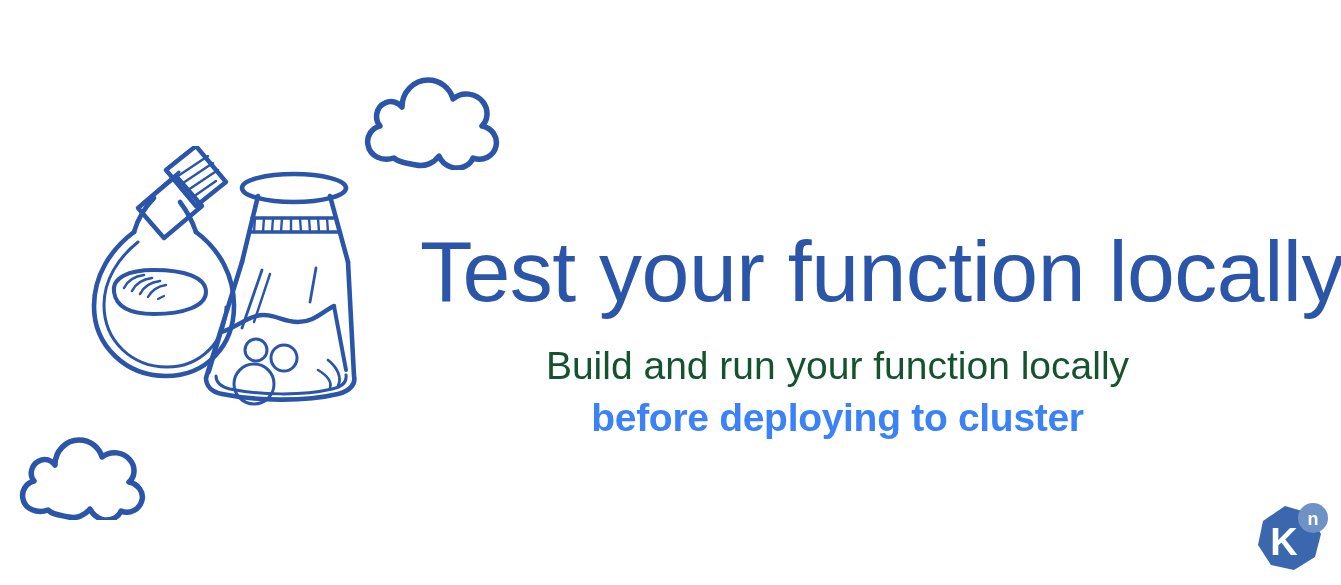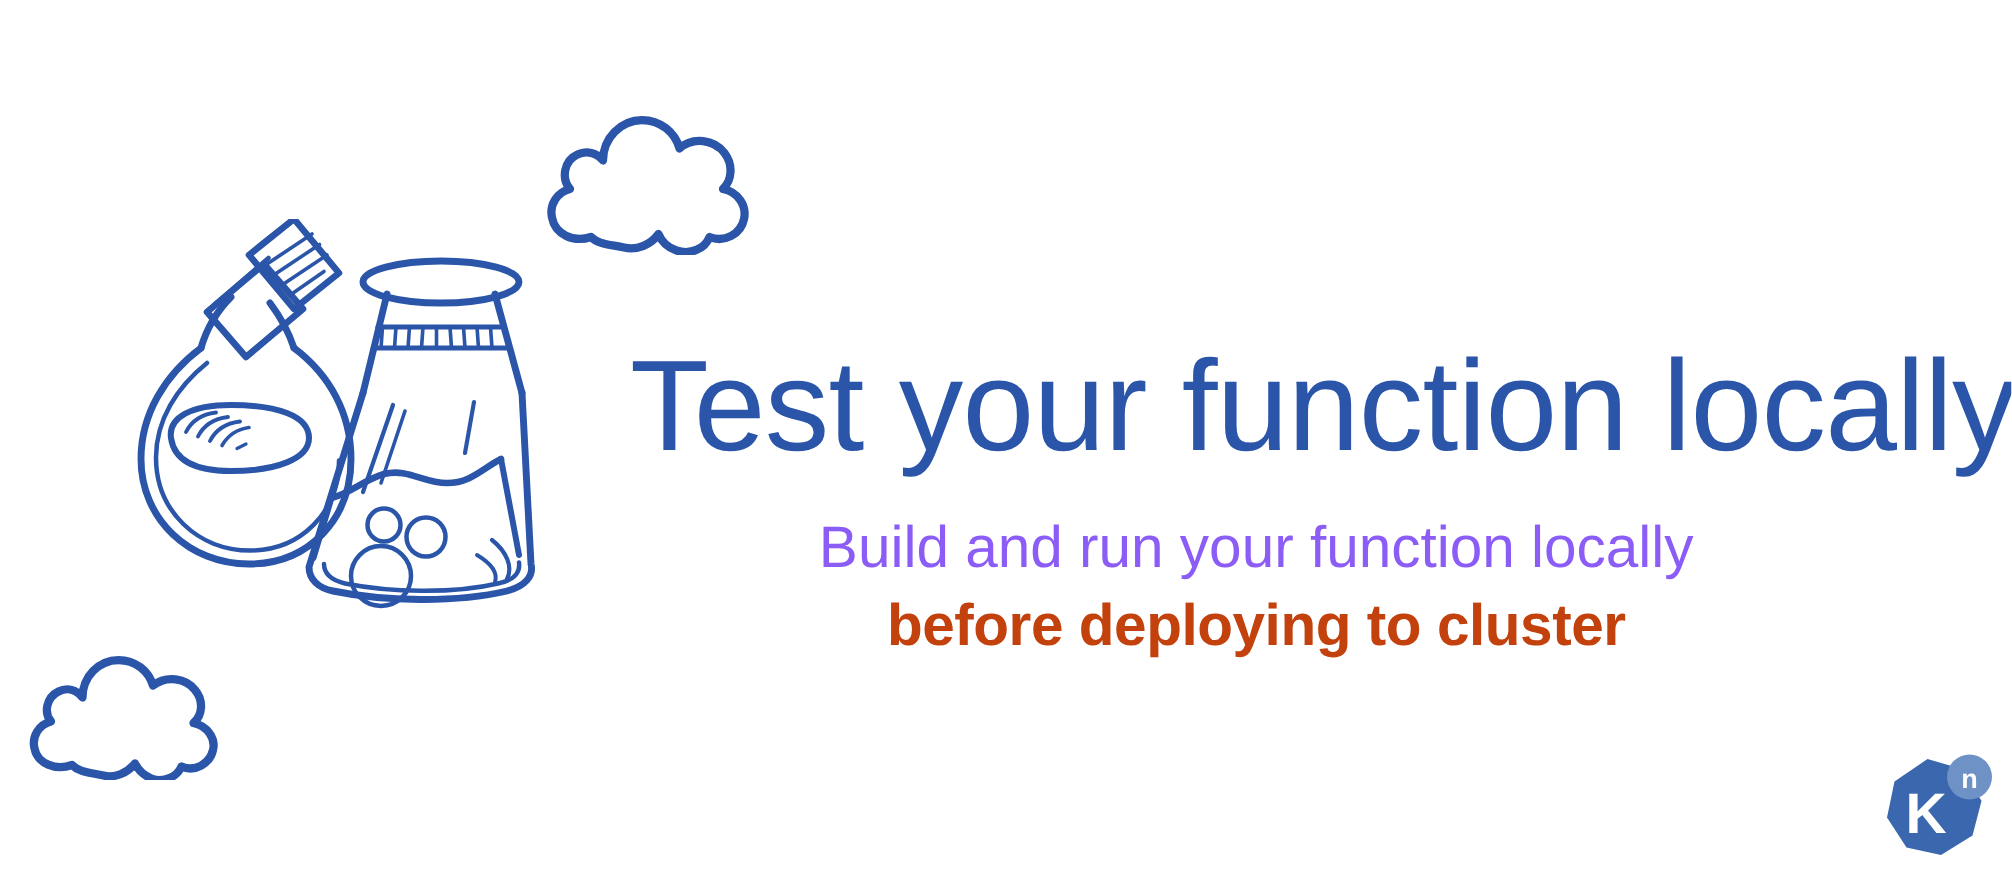--- a/index.html
+++ b/index.html
@@ -212,22 +212,22 @@
 
       <path d="M262 214 C272 222 276 232 272 240" stroke-width="2.8"></path>
       <path d="M252 224 C262 230 266 236 264 242" stroke-width="2.6"></path>
     </g>
   </svg>
 
   <div id="text-block">
     <div id="headline" style="color:#2A55A8;">Test your function locally</div>
 
     <div id="subtitle">
-      <span class="sub-line regular" style="color:#8b5cf6;">Build and run your function locally</span>
-      <span class="sub-line strong" style="color:#c2410c;">before deploying to cluster</span>
+      <span class="sub-line regular" style="color:#14532d;">Build and run your function locally</span>
+      <span class="sub-line strong" style="color:#3b82f6;">before deploying to cluster</span>
     </div>
   </div>
 
   <svg id="knative-logo" class="art" viewBox="0 0 80 78" aria-hidden="true">
 
     <path d="M34 6
              L58 13
              L70 34
              L64 57
              L43 70

